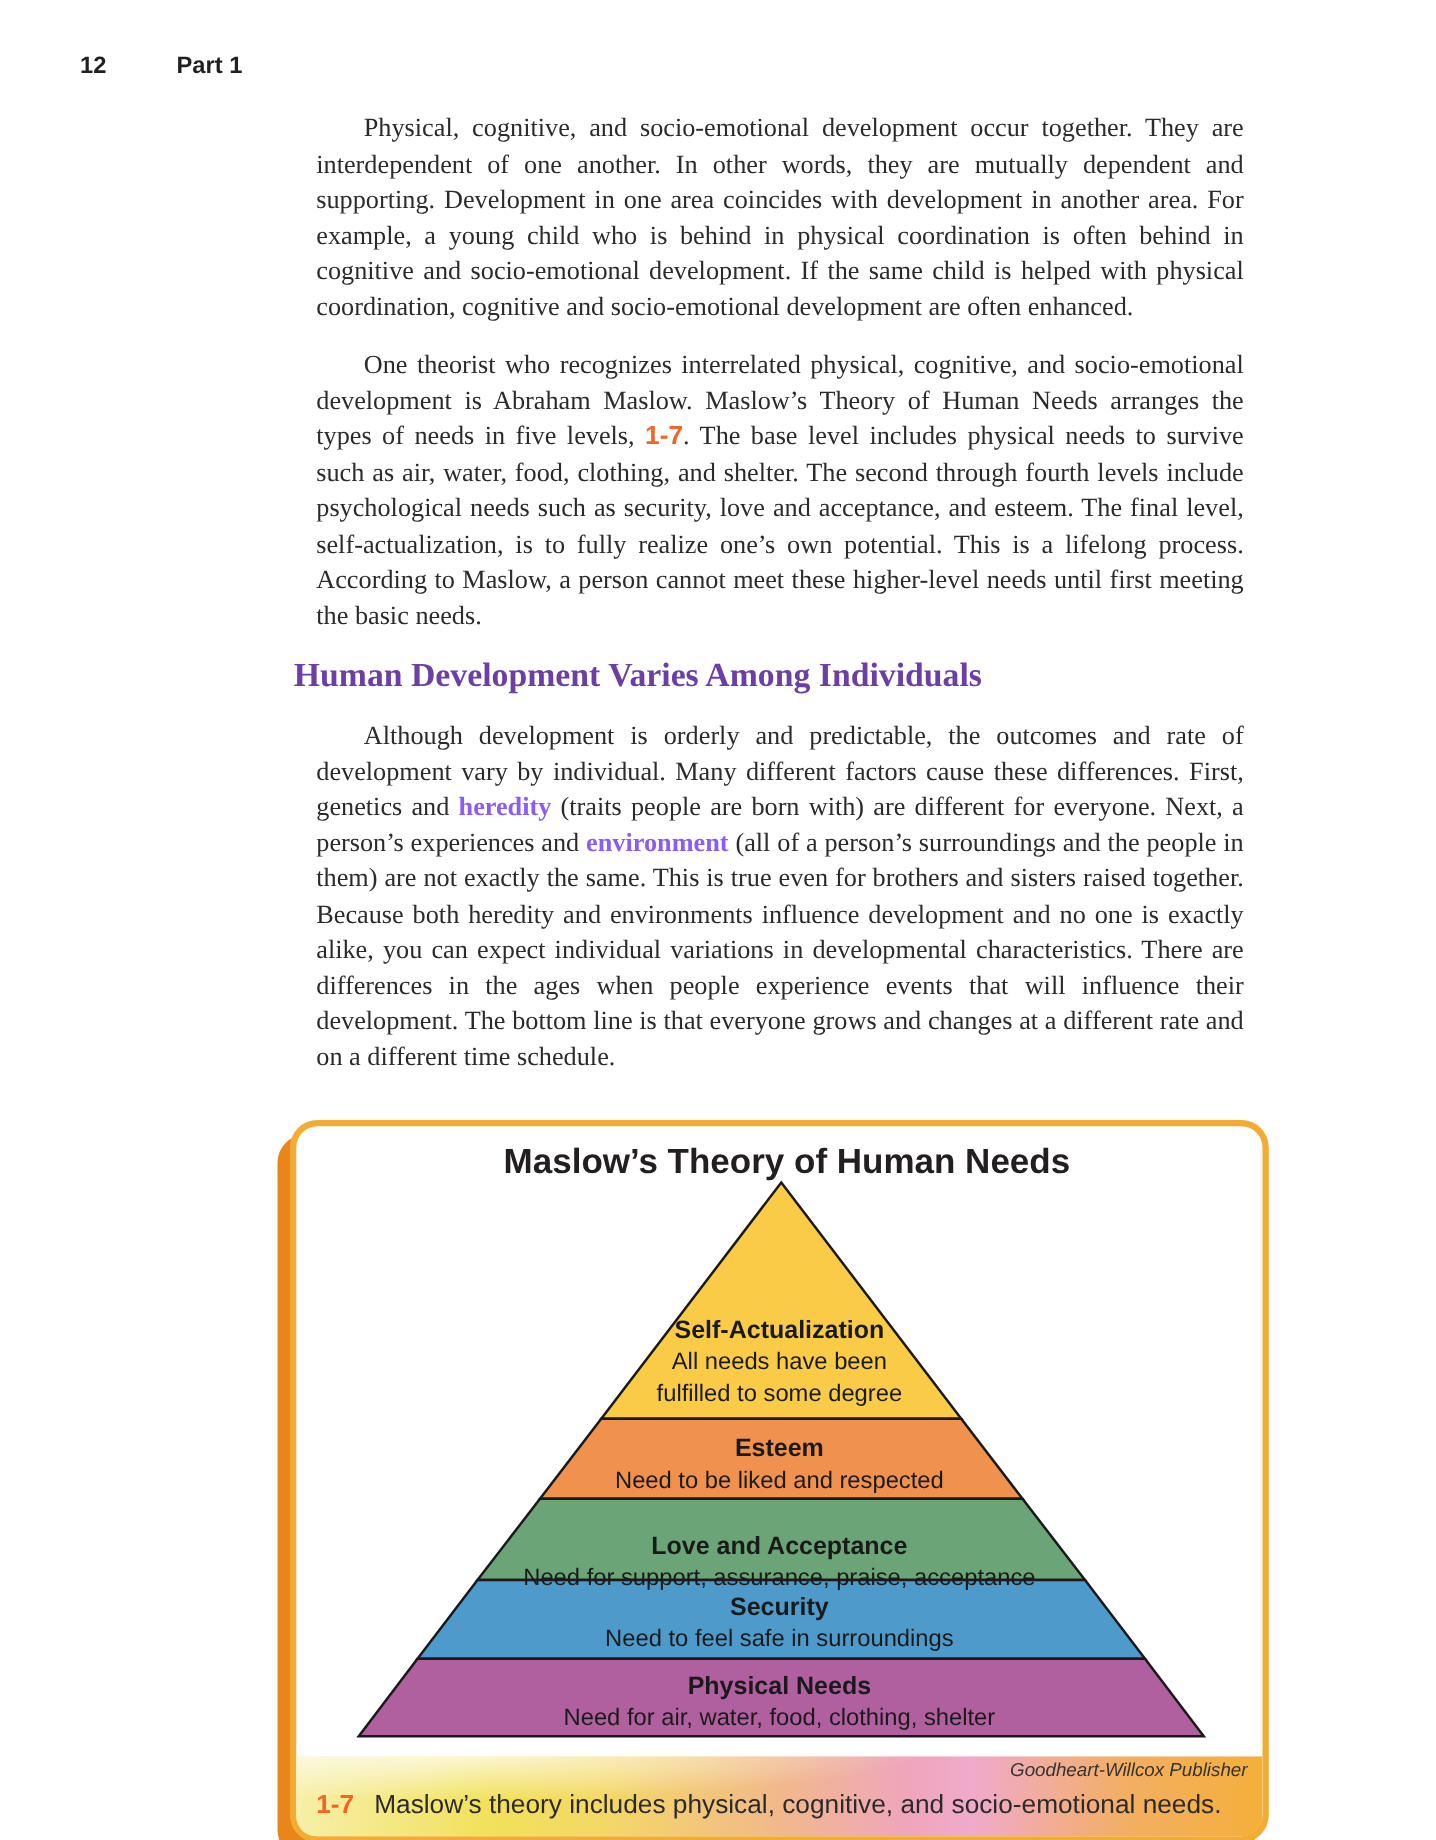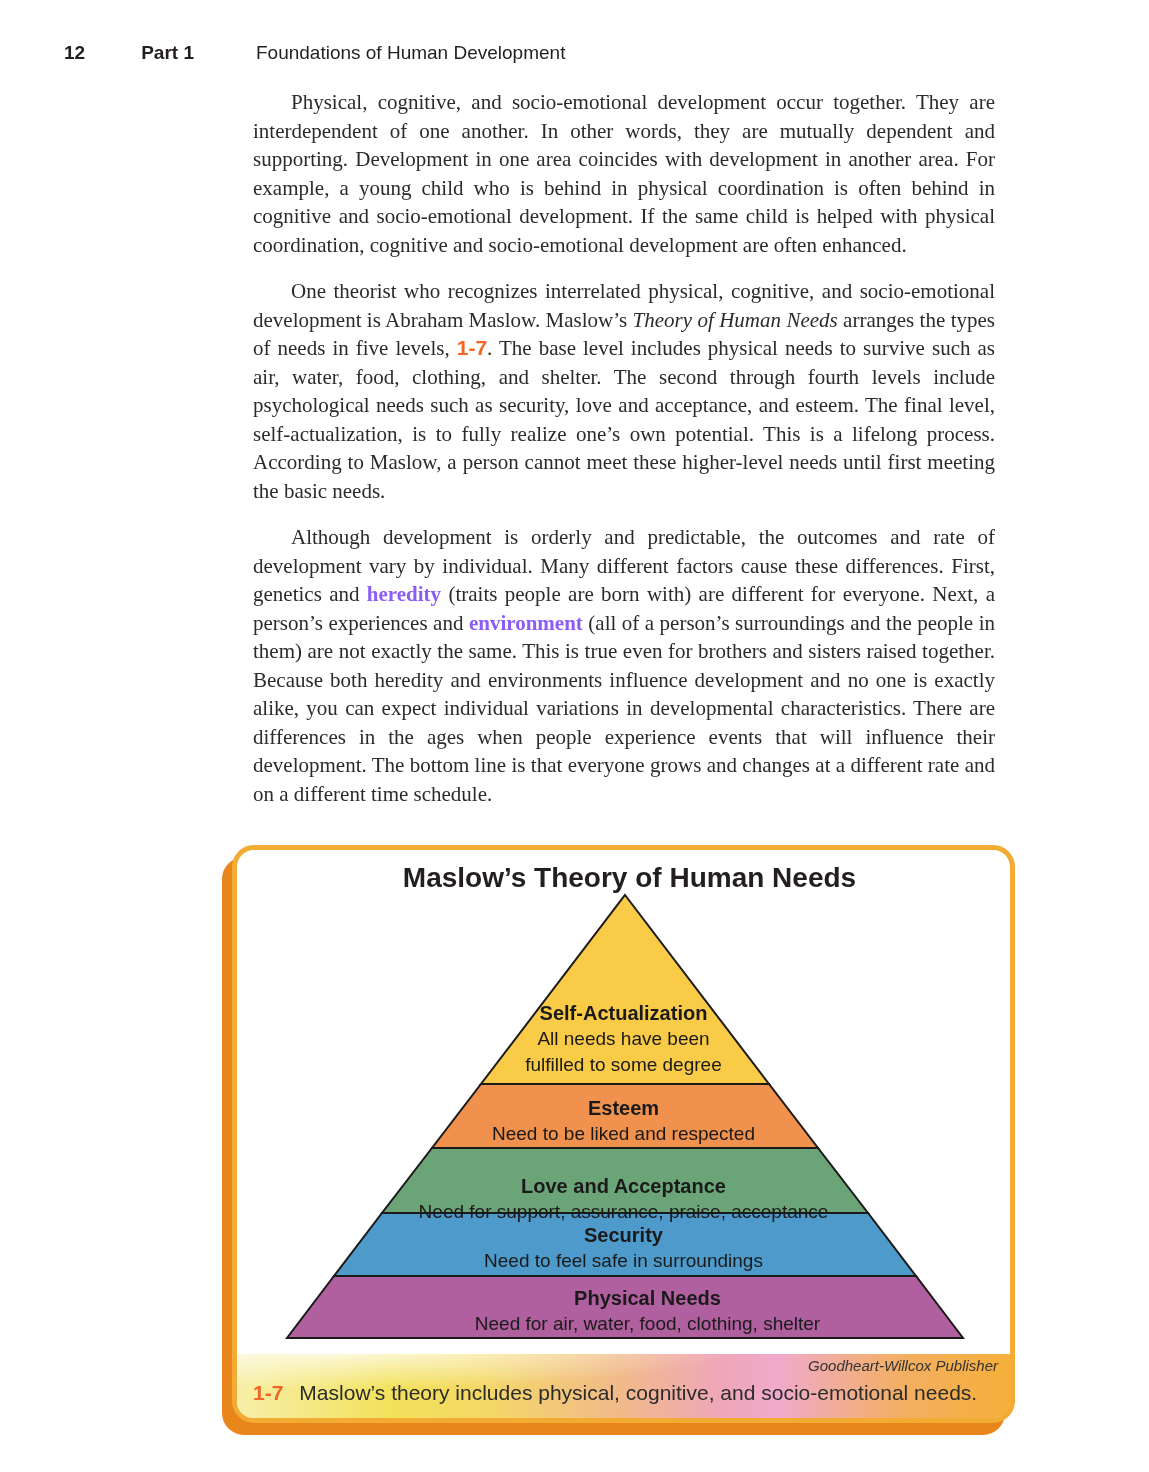--- a/index.html
+++ b/index.html
@@ -33,21 +33,21 @@
     margin-top: 24px;
   }
   p.body {
     margin: 18px;
     font-size: 21px;
     line-height: 28.5px;
     text-align: justify;
     text-indent: 38px;
     color: #2B2B2B;
   }
-  p.body .ital { font-style: italic; }
+  p.body .ital { }
   .figref {
     font-family: "Liberation Sans", sans-serif;
     font-weight: bold;
     color: #F26522;
     font-style: normal;
   }
   .keyterm {
     font-family: Liberation Serif, serif;
     font-weight: bold;
     color: #8b5cf6;
@@ -135,29 +135,29 @@
   .caption-line .figref { margin-right: 16px; font-size: 21px; }
 </style>
 </head>
 <body>
 
 <div class="page">
 
   <div class="runhead">
     <span class="pagenum">12</span>
     <span class="partlabel">Part 1</span>
-    <span class="parttitle">Foundations of Human Development</span>
   </div>
 
   <div class="content">
 
     <p class="body"><span>Physical, cognitive, and socio-emotional development occur together. They are interdependent of one another. In other words, they are mutually dependent and supporting. Development in one area coincides with development in another area. For example, a young child who is behind in physical coordination is often behind in cognitive and socio-emotional development. If the same child is helped with physical coordination, cognitive and socio-emotional development are often enhanced.</span></p>
 
     <p class="body"><span>One theorist who recognizes interrelated physical, cognitive, and socio-emotional development is Abraham Maslow. Maslow’s </span><span class="ital">Theory of Human Needs</span><span> arranges the types of needs in five levels, </span><span class="figref">1-7</span><span>. The base level includes physical needs to survive such as air, water, food, clothing, and shelter. The second through fourth levels include psychological needs such as security, love and acceptance, and esteem. The final level, self-actualization, is to fully realize one’s own potential. This is a lifelong process. According to Maslow, a person cannot meet these higher-level needs until first meeting the basic needs.</span></p>
 
+    <h2 class="section-heading">Human Development Varies Among Individuals</h2>
 
     <p class="body"><span>Although development is orderly and predictable, the outcomes and rate of development vary by individual. Many different factors cause these differences. First, genetics and </span><span class="keyterm">heredity</span><span> (traits people are born with) are different for everyone. Next, a person’s experiences and </span><span class="keyterm">environment</span><span> (all of a person’s surroundings and the people in them) are not exactly the same. This is true even for brothers and sisters raised together. Because both heredity and environments influence development and no one is exactly alike, you can expect individual variations in developmental characteristics. There are differences in the ages when people experience events that will influence their development. The bottom line is that everyone grows and changes at a different rate and on a different time schedule.</span></p>
 
     <div class="figure">
 
       <div class="fig-title">Maslow’s Theory of Human Needs</div>
 
       <svg class="pyramid-svg" viewBox="0 0 773 568" xmlns="http://www.w3.org/2000/svg">
         <polygon points="388,45 532,234 244,234" stroke="#1A1A1A" stroke-width="2" fill="#F9CB47"></polygon>
         <polygon points="244,234 532,234 581,298 195,298" stroke="#1A1A1A" stroke-width="2" fill="#F0914E"></polygon>
@@ -175,21 +175,21 @@
         <div class="lvl-desc">Need to be liked and respected</div>
       </div>
       <div class="pyr-label" style="top:323px;">
         <div class="lvl-title">Love and Acceptance</div>
         <div class="lvl-desc">Need for support, assurance, praise, acceptance</div>
       </div>
       <div class="pyr-label" style="top:372px;">
         <div class="lvl-title">Security</div>
         <div class="lvl-desc">Need to feel safe in surroundings</div>
       </div>
-      <div class="pyr-label" style="top:435px;margin-left:24px;">
+      <div class="pyr-label" style="top:435px;">
         <div class="lvl-title">Physical Needs</div>
         <div class="lvl-desc">Need for air, water, food, clothing, shelter</div>
       </div>
 
       <div class="caption-bar">
         <div class="credit">Goodheart-Willcox Publisher</div>
         <div class="caption-line">
           <span class="figref">1-7</span>
           <span>Maslow’s theory includes physical, cognitive, and socio-emotional needs.</span>
         </div>

